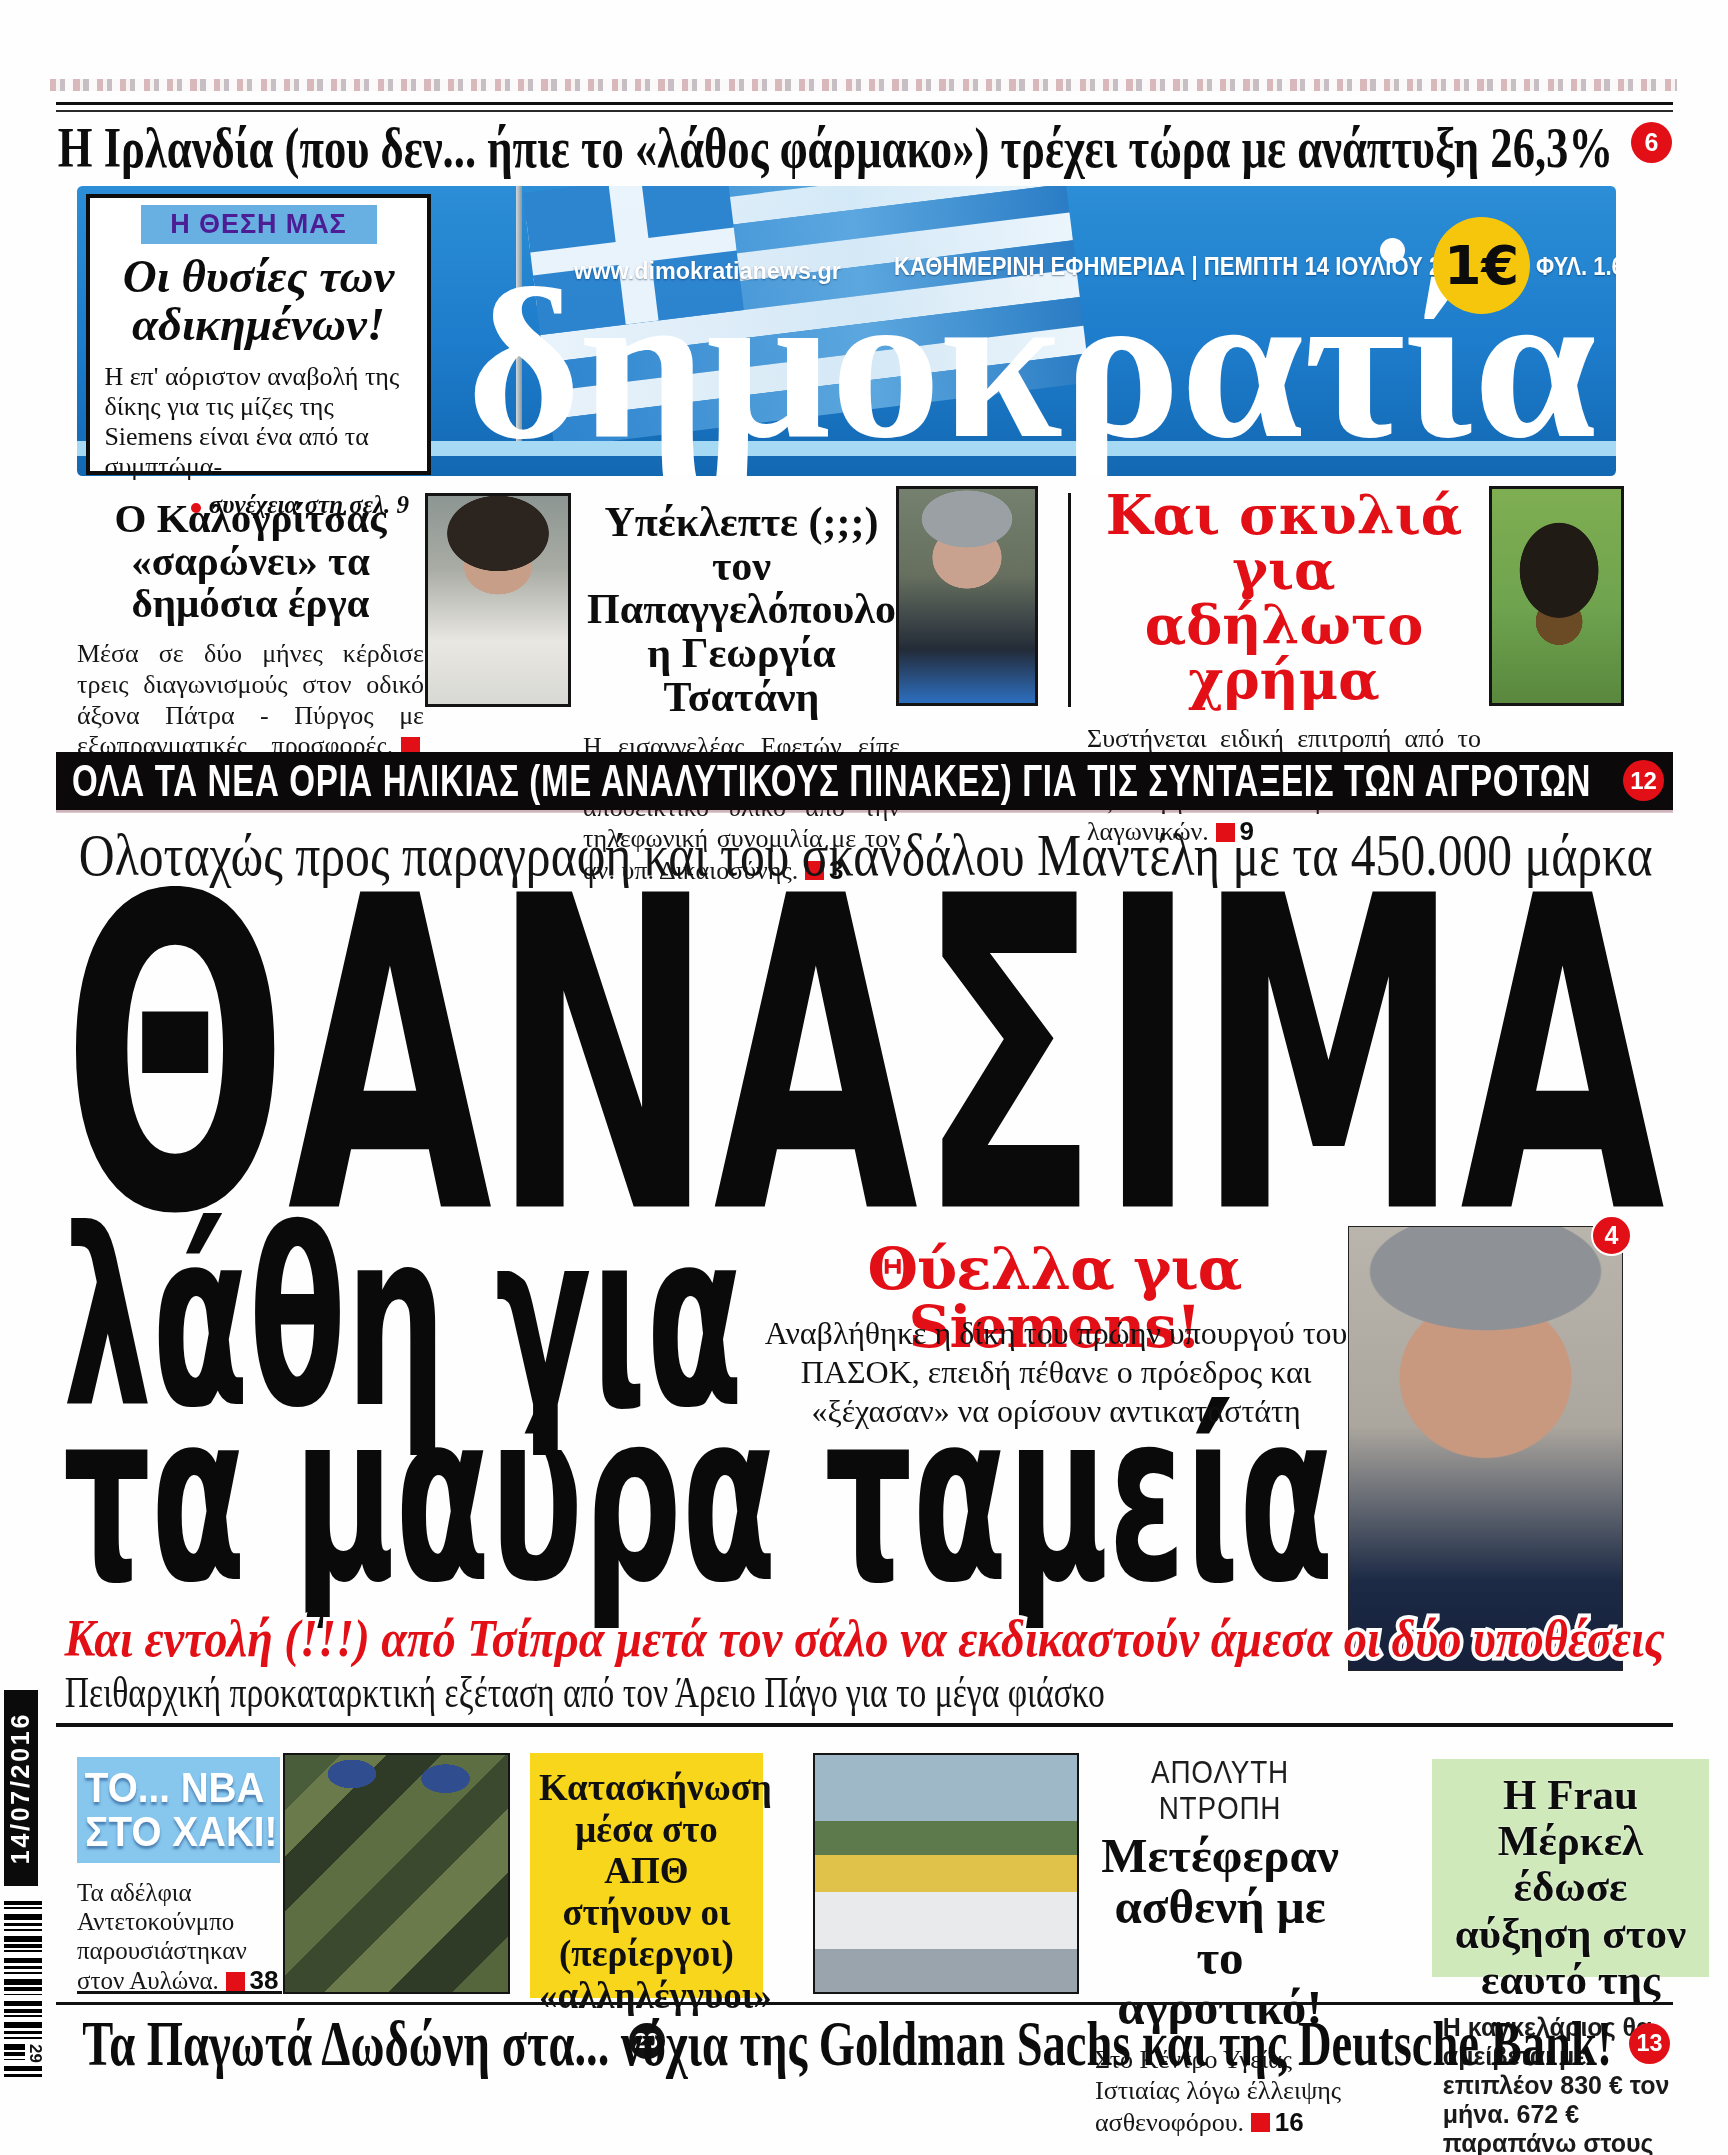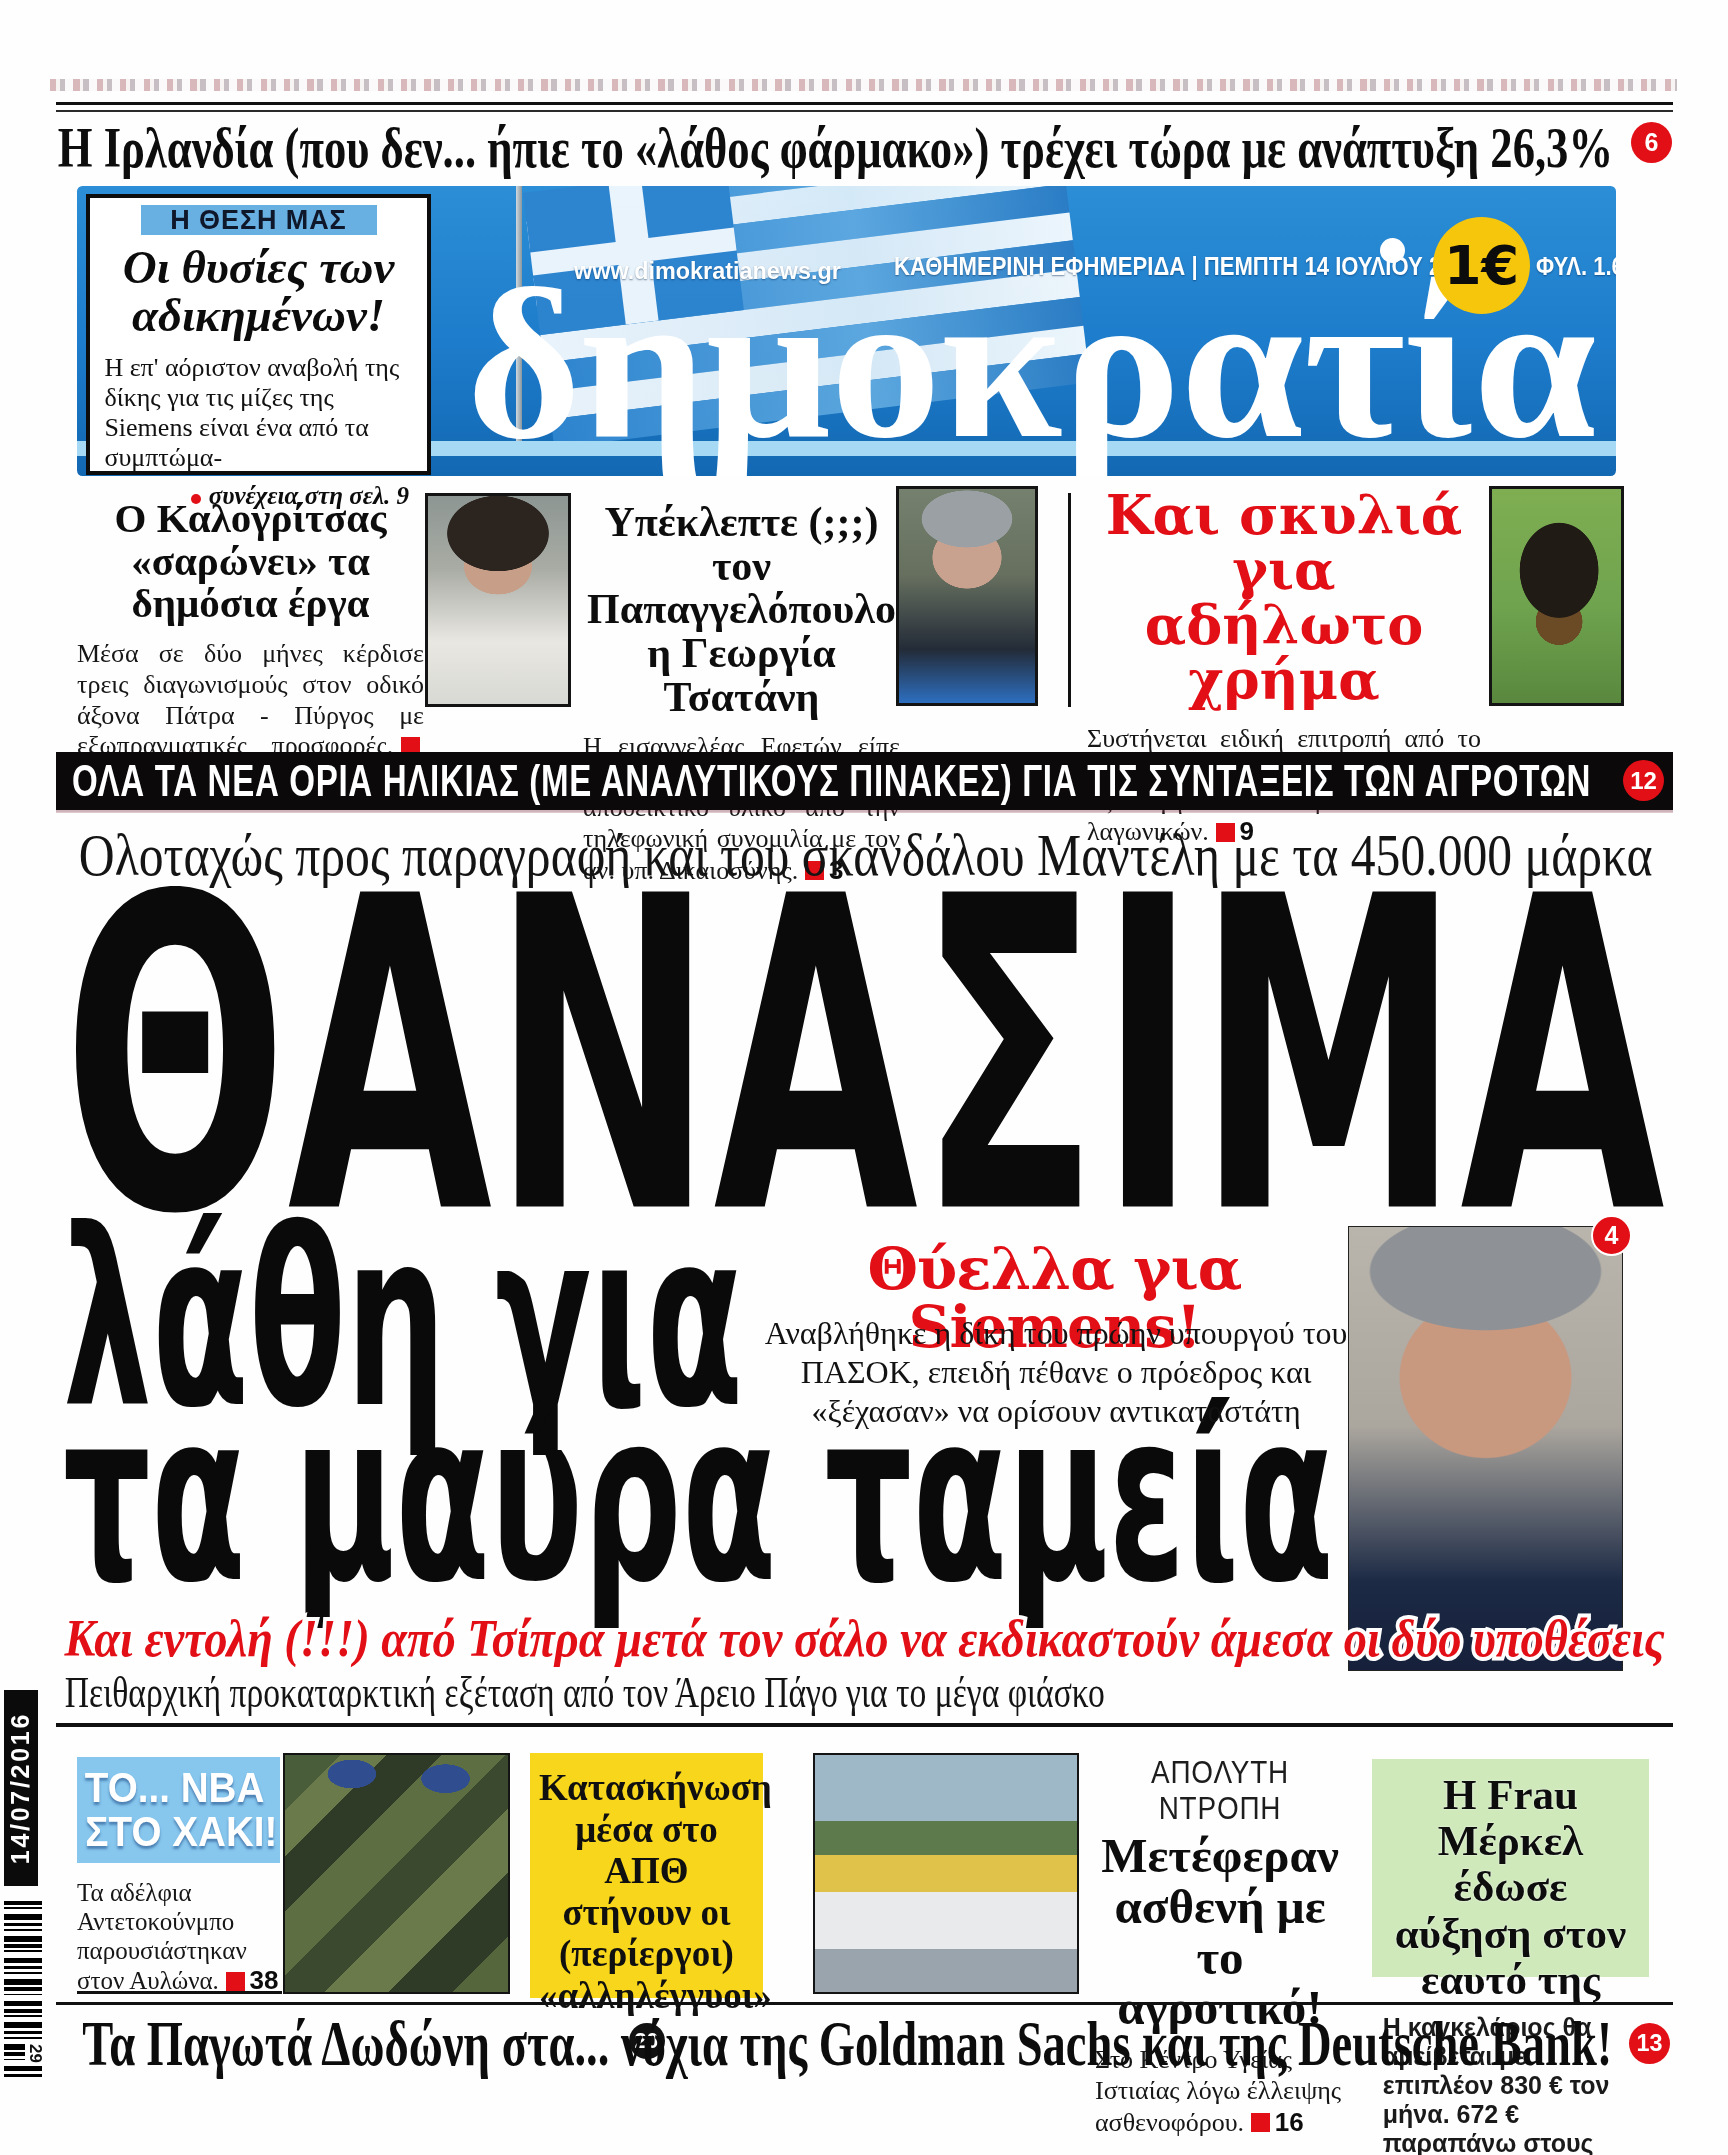--- a/index.html
+++ b/index.html
@@ -42,21 +42,21 @@
     font-weight:bold; font-size:23.4px; text-shadow:0 0.9px 1.8px rgba(0,40,80,.5); }
   .mast-date { position:absolute; left:817px; top:65px; color:#fff; font-family:"Liberation Sans", sans-serif;
     font-weight:bold; font-size:26px; white-space:nowrap; transform:scaleX(.85); transform-origin:left center;
     text-shadow:0 0.9px 1.8px rgba(0,40,80,.5); }
   .price { position:absolute; left:1356px; top:31px; width:97px; height:97px; border-radius:50%;
     background:#f6c60d; display:flex; align-items:center; justify-content:center;
     font-family:"DejaVu Sans", sans-serif; font-weight:bold; font-size:54px; color:#0c0c0c; }
   .white-dot { position:absolute; left:1303px; top:52px; width:25px; height:25px; border-radius:50%; background:#fff; }
 
   .opinion { left:86px; top:194px; width:345px; height:281px; background:#fff; border:4.5px solid #0d0d0d; z-index:5; text-align:center; }
-  .opinion-label { margin:7.2px auto 0; width:236px; height:30px; background:#68afe2; color:#0f172a;
+  .opinion-label { margin:7.2px auto 0; width:236px; height:39px; background:#68afe2; color:#4c1d95;
     font-family:"Liberation Sans", sans-serif; font-weight:bold; font-size:27px; letter-spacing:0.9px;
     display:flex; align-items:center; justify-content:center; }
   .opinion-title { margin-top:9px; font-size:47px; font-weight:bold; font-style:italic; line-height:1.02; color:#0c0c0c; }
   .opinion-body { margin:12.6px 14.4px 0; font-size:26px; line-height:1.16; text-align:left; color:#111; }
   .opinion-cont { margin:9px 18px 0; text-align:right; font-weight:bold; font-style:italic; font-size:25px; color:#0c0c0c; }
   .red-dot { display:inline-block; width:10px; height:10px; border-radius:50%; background:#e30f16; margin-right:7.2px; vertical-align:middle; }
 
   .photo { border:3.6px solid #141414; }
   .story-title { font-weight:bold; color:#0d0d0d; text-align:center; }
   .story-body { color:#161616; text-align:justify; }
@@ -78,21 +78,21 @@
 
   .yellow-box { left:530px; top:1753px; width:233px; height:245px; background:#f8d61b; padding:14.4px 9px 7.2px; text-align:center; }
   .yellow-title { font-weight:bold; font-size:37px; line-height:1.12; color:#101010; }
   .camp-badge { margin:7.2px auto 0; width:36px; height:36px; font-size:21.6px; }
 
   .amb-col { left:1095px; top:1755px; width:250px; text-align:center; }
   .amb-kicker { font-family:"Liberation Sans", sans-serif; font-size:31px; letter-spacing:0.9px; color:#1d1d1d; transform:scaleX(.9); }
   .amb-title { margin-top:3.6px; font-weight:bold; font-size:49px; line-height:1.04; color:#0d0d0d; }
   .amb-body { margin-top:10.8px; font-size:26px; line-height:1.18; text-align:left; color:#161616; }
 
-  .green-box { left:1372px; top:1759px; width:277px; height:218px; background:#cfe9bb; padding:12.6px 10.8px 7.2px; }
+  .green-box { left:1432px; top:1759px; width:277px; height:218px; background:#cfe9bb; padding:12.6px 10.8px 7.2px; }
   .green-title { font-weight:bold; font-size:43px; line-height:1.08; color:#0d0d0d; text-align:center; text-shadow:0 0 1.8px #fff; }
   .green-body { margin-top:9px; font-family:"Liberation Sans", sans-serif; font-weight:bold; font-size:25px; line-height:1.16; color:#1a1a1a; }
 
   .rule { background:#111; }
 
   .edge-date { left:3.6px; top:1690px; width:34px; height:196px; background:#0b0b0b; display:flex; align-items:center; justify-content:center; }
   .edge-date span { writing-mode:vertical-rl; transform:rotate(180deg); color:#fff; font-family:"Liberation Sans", sans-serif;
     font-weight:bold; font-size:25px; letter-spacing:2.7px; }
   .barcode { left:3.6px; top:1901px; width:38px; height:176px;
     background:repeating-linear-gradient(180deg,#000 0 3.6px,#fff 3.6px 6.3px,#000 6.3px 8px,#fff 8px 13.5px,#000 13.5px 19px,#fff 19px 21.6px); }

